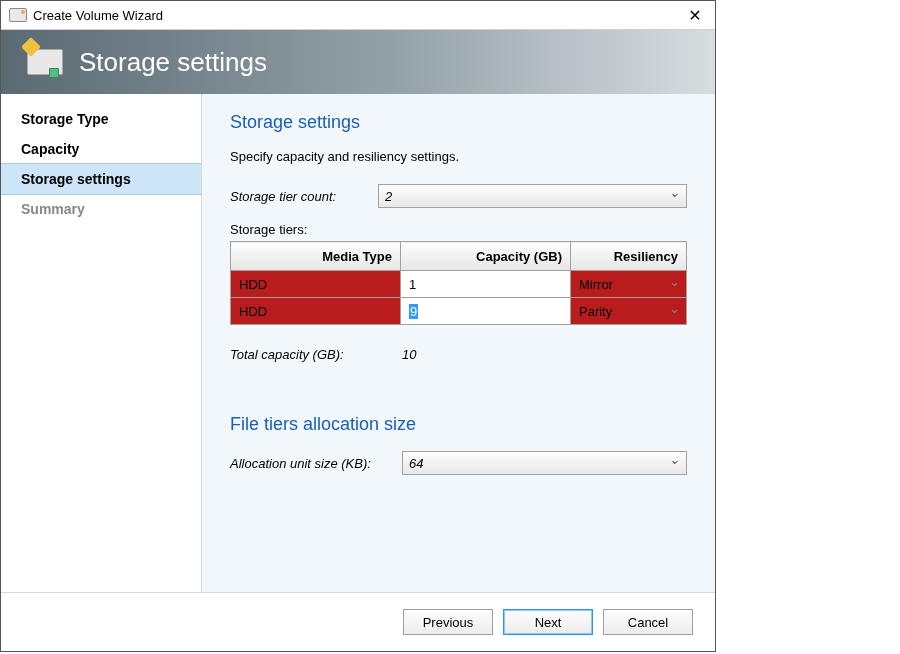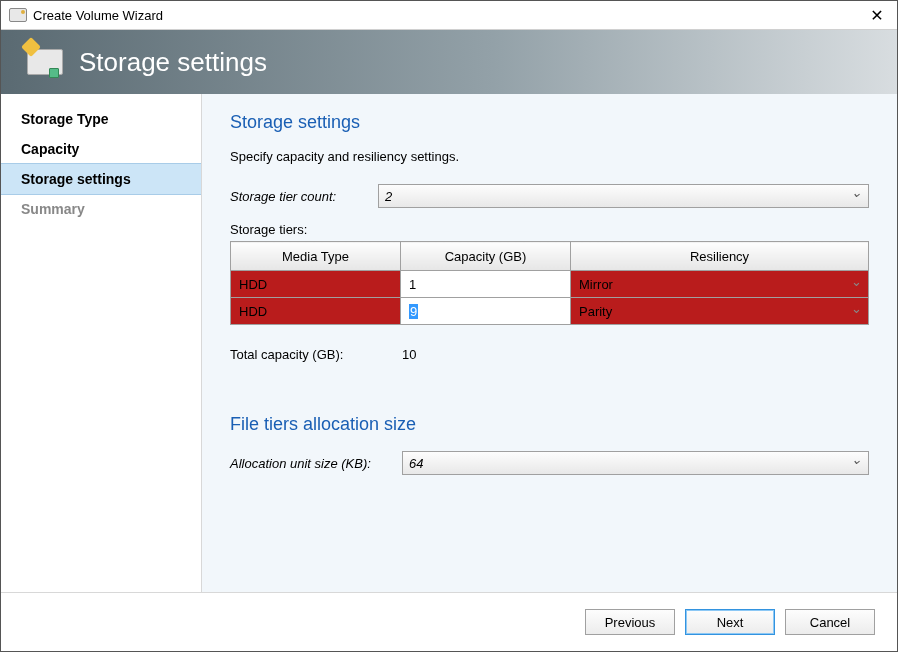--- a/index.html
+++ b/index.html
@@ -4,21 +4,21 @@
 <style>
   html, body {
     margin: 0;
     padding: 0;
     font-family: "Segoe UI", Tahoma, sans-serif;
     font-size: 13px;
     color: #000;
     background: #fff;
   }
   .window {
-    width: 898px;
+    width: 716px;
     height: 652px;
     border: 1px solid #555;
     box-sizing: border-box;
     display: flex;
     flex-direction: column;
     overflow: hidden;
     position: relative;
   }
   .titlebar {
     height: 28px;
@@ -157,22 +157,22 @@
     font-size: 13px;
   }
 
   table.tiers {
     width: 100%;
     border-collapse: collapse;
     margin-top: 4px;
     border: 1px solid #808080;
   }
   table.tiers th {
-    text-align: center;
-    font-weight: 400;
+    text-align: right;
+    font-weight: 700;
     background: linear-gradient(#fdfdfd,#e6e6e6);
     border: 1px solid #a0a0a0;
     padding: 4px 8px;
     height: 20px;
   }
   table.tiers td {
     border: 1px solid #a0a0a0;
     padding: 0;
     height: 26px;
     background: #fff;
@@ -192,21 +192,21 @@
     position: relative;
     padding: 0 8px !important;
   }
   td.dropdown-cell::after{
     content: "⌄";
     position: absolute;
     right: 6px; top: 3px;
     color: #888; font-size: 13px;
   }
 
-  .total-row { margin-top: 22px; display:flex; }
+  .total-row { margin-top: 22px; display:flex;font-style:italic; }
   .total-row label { width: 148px; }
   .total-row span { margin-left: 24px; }
 
   .section2 { margin-top: 52px; }
 
   .footer {
     height: 50px;
     border-top: 1px solid #d8d8d8;
     display: flex;
     align-items: center;

